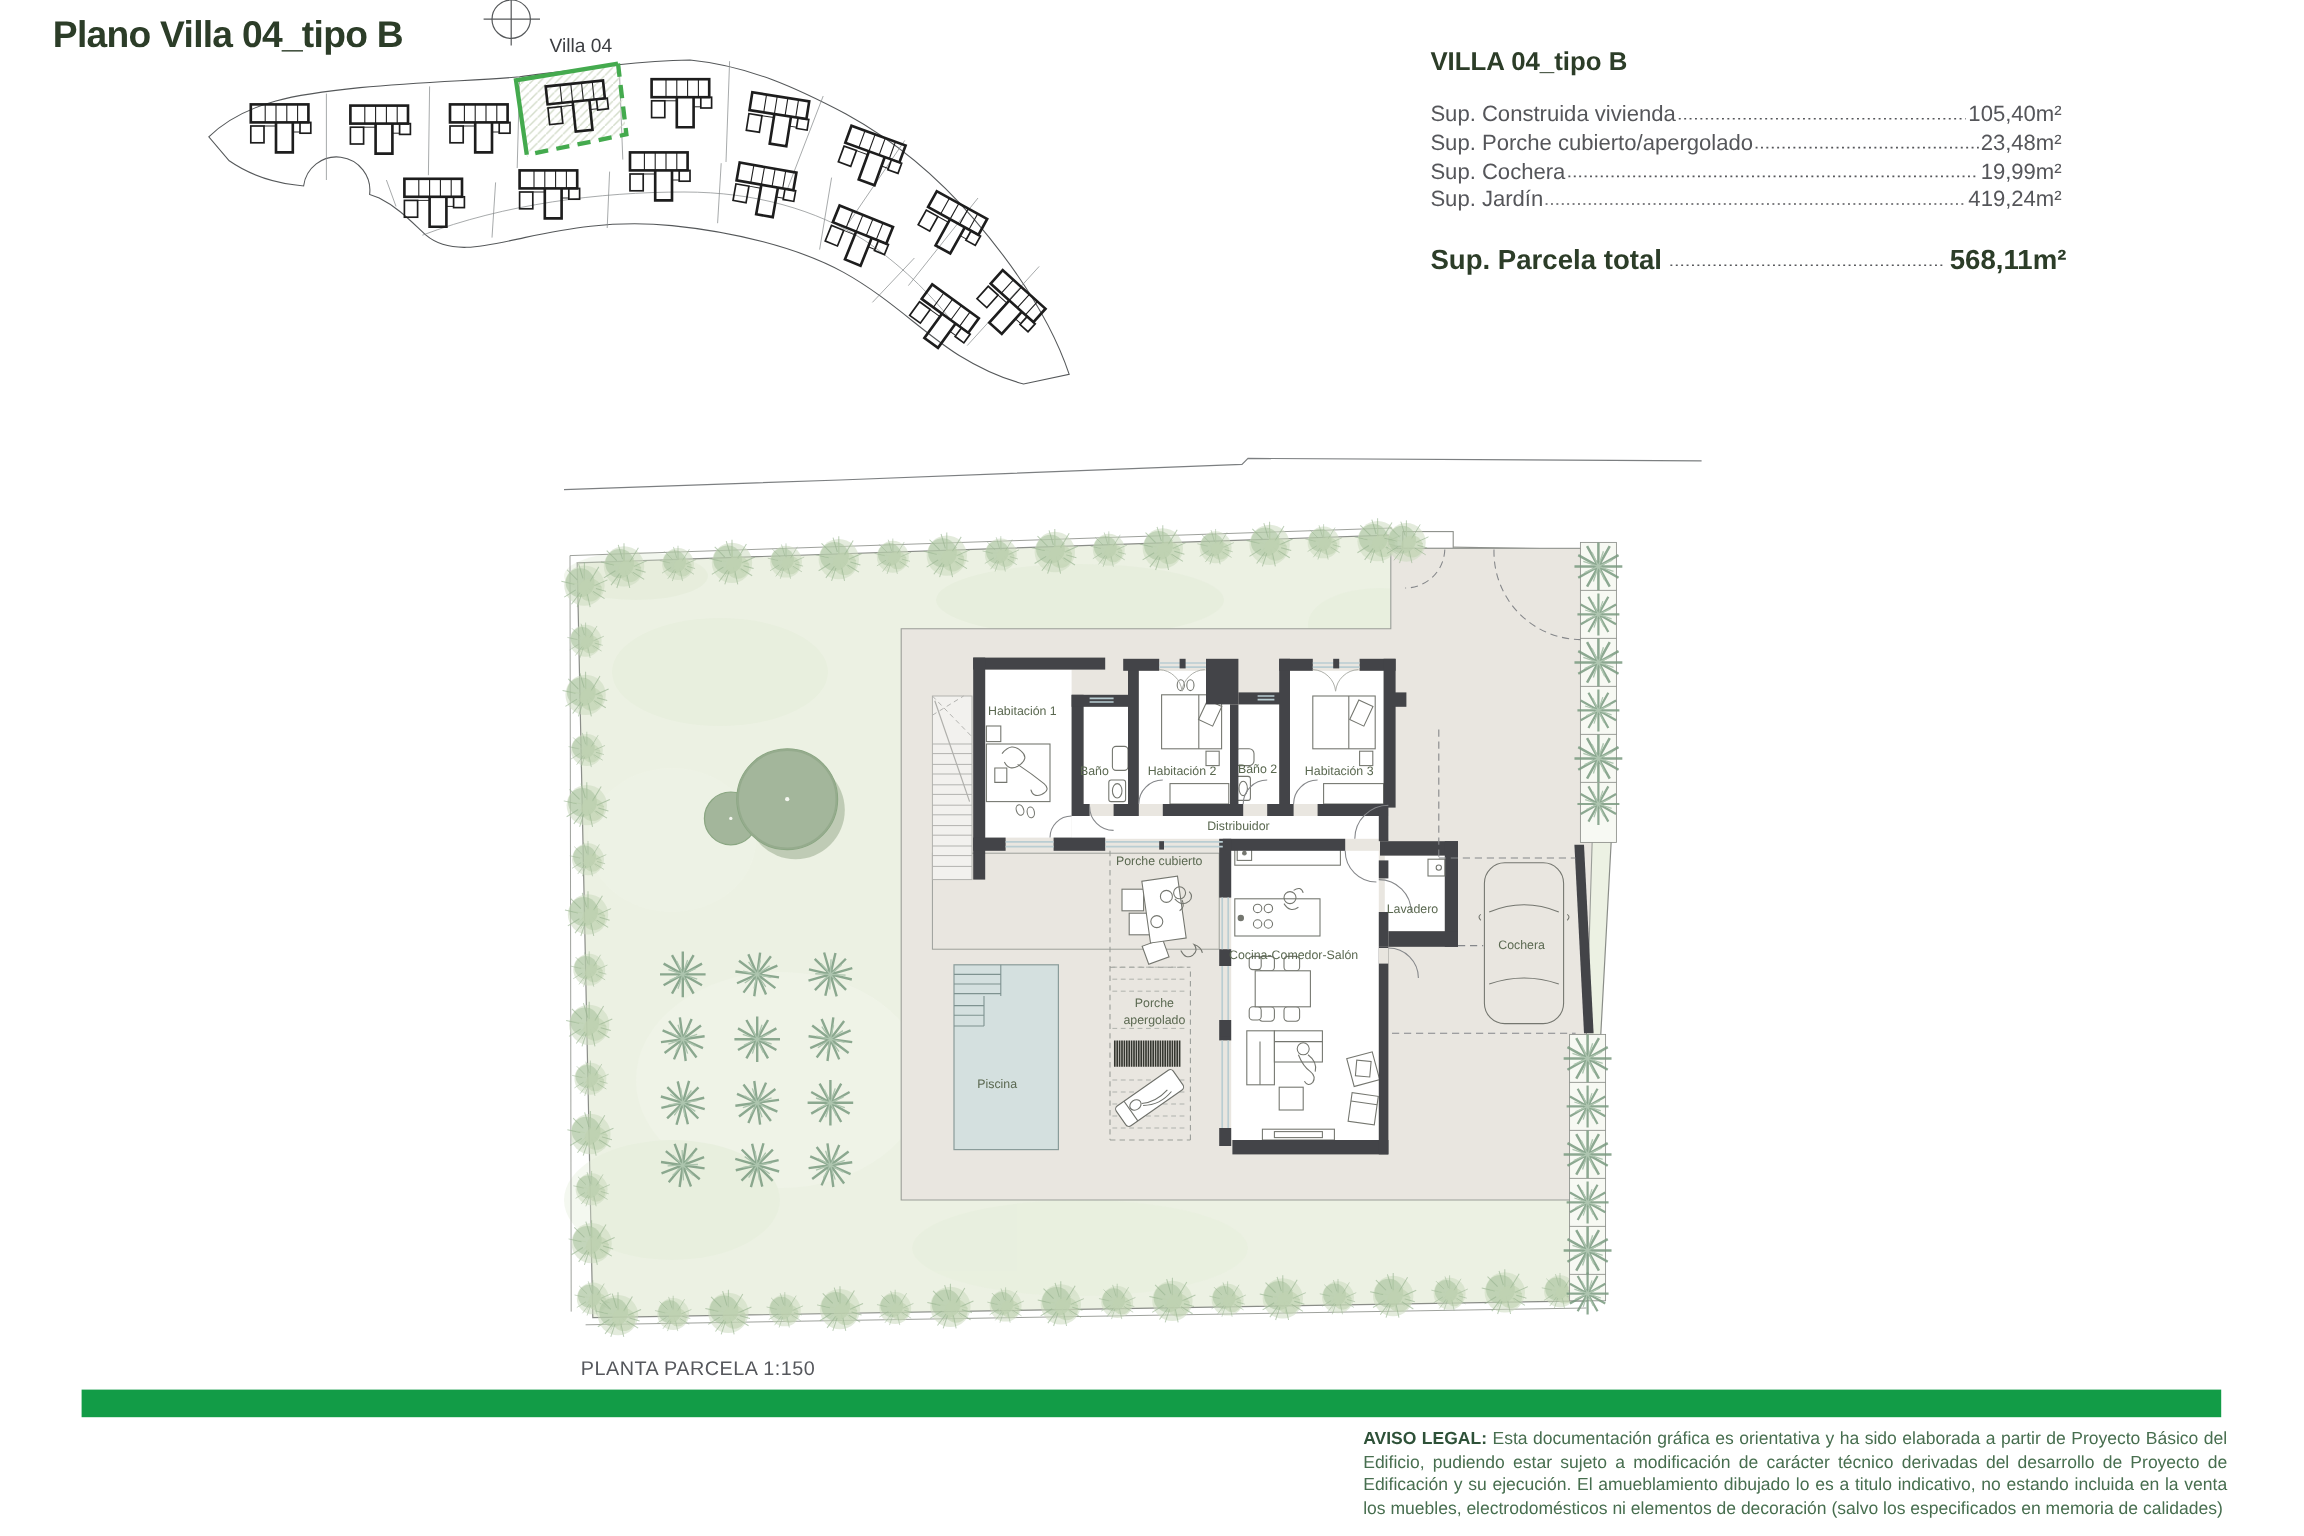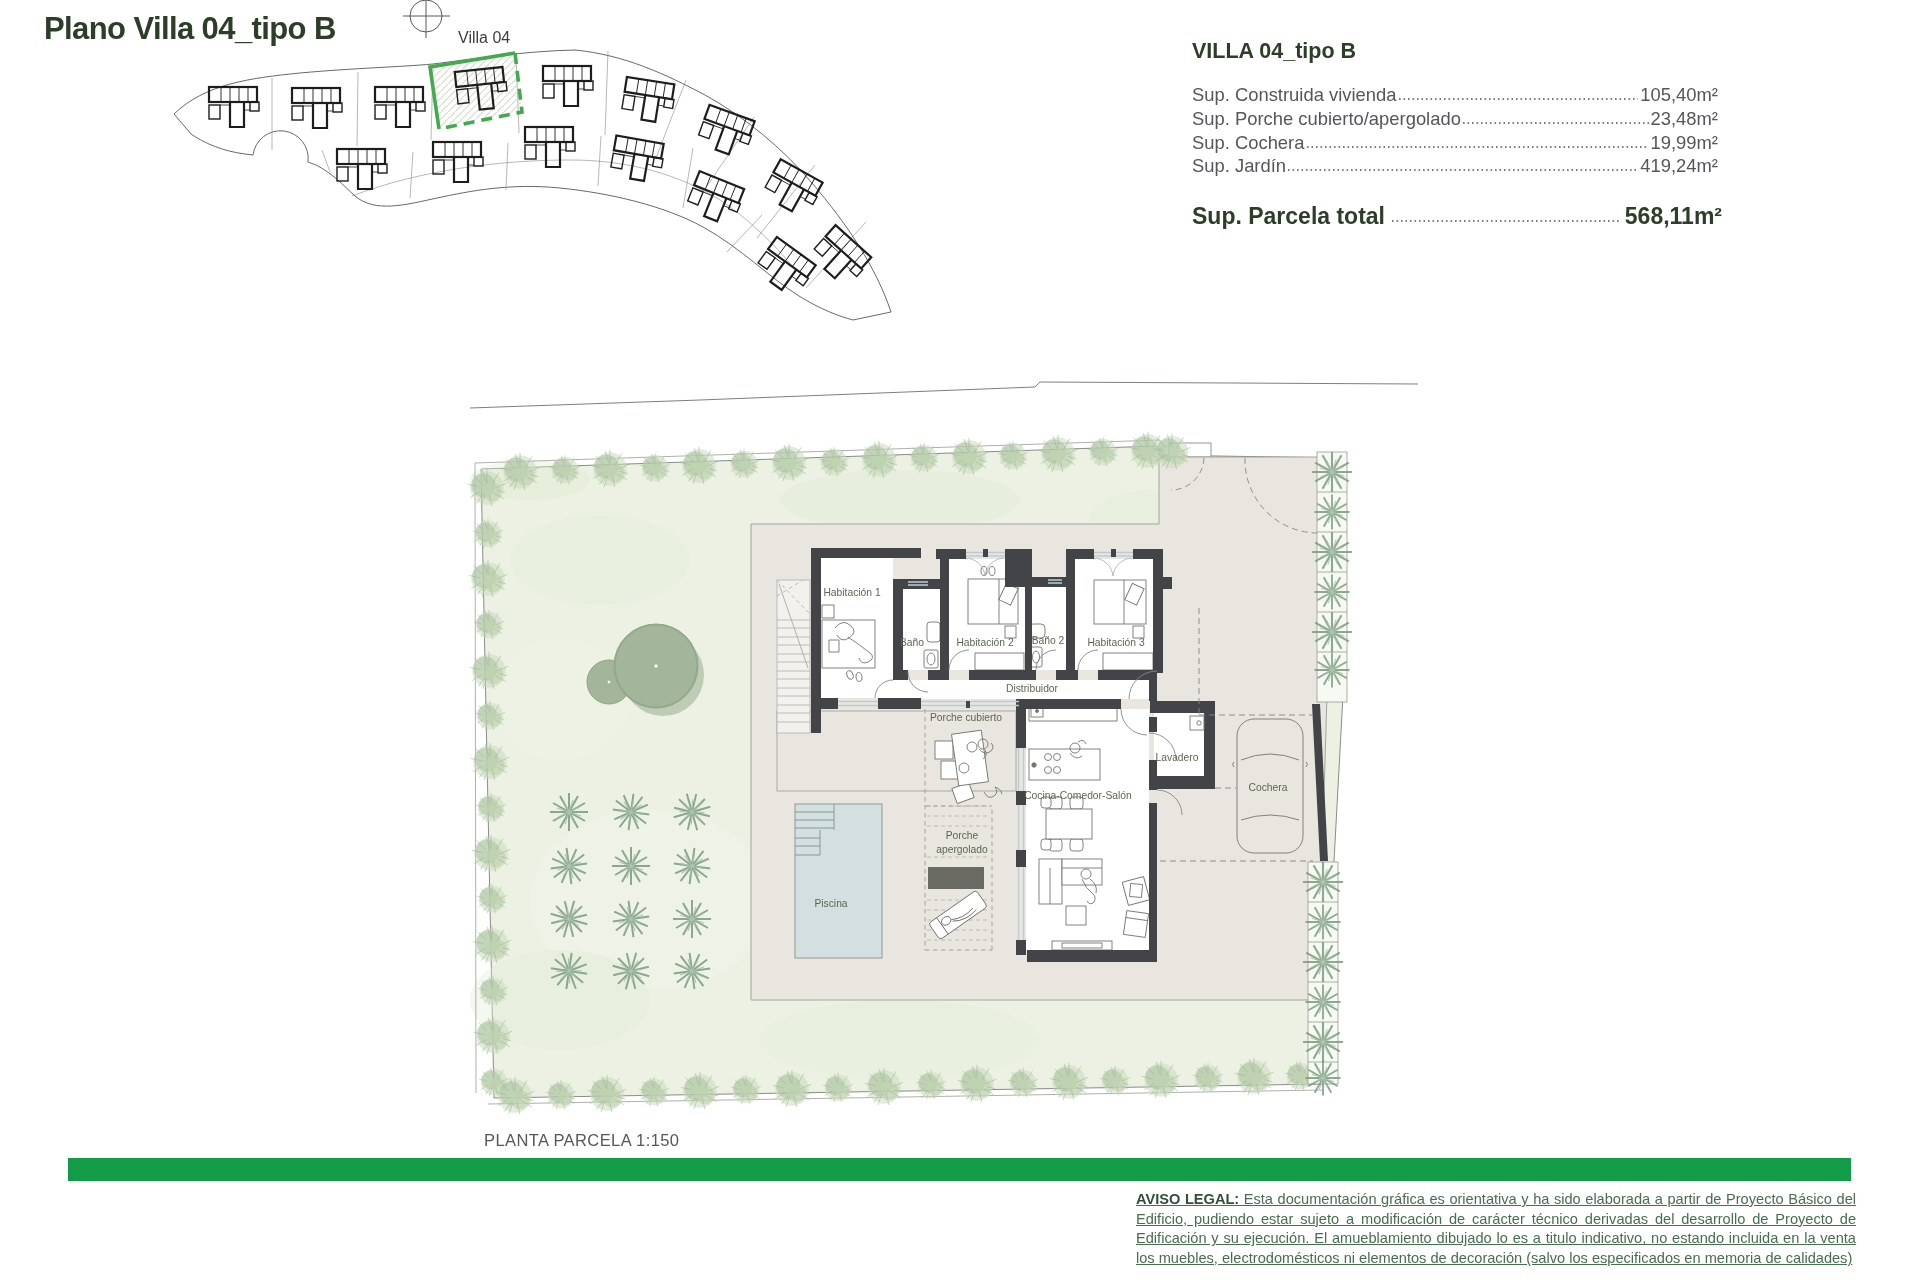--- a/index.html
+++ b/index.html
@@ -1,18 +1,18 @@
 <!DOCTYPE html>
 <html><head>
 <meta charset="utf-8">
 <style>
   html,body{margin:0;padding:0;background:#ffffff;width:1920px;height:1280px;overflow:hidden;}
   body{font-family:"Liberation Sans", sans-serif;position:relative;}
   #legal{position:absolute;left:1136px;top:1190px;width:720px;text-align:justify;
-         color:#476e4f;font-size:14.6px;line-height:19.7px;text-decoration:underline;}
+         color:#476e4f;font-size:14.6px;line-height:19.7px;}
   #legal b{color:#2e5138;}
 </style>
 </head>
 <body>
 <svg width="1920" height="1280" viewBox="0 0 1920 1280" xmlns="http://www.w3.org/2000/svg">
 <defs>
 
   <g id="mh" fill="none" stroke="#1d1d1d">
     <rect x="-28" y="-23" width="48" height="15" stroke-width="2.2"></rect>
     <path d="M-16,-23 V-8 M-7,-23 V-8 M2,-23 V-8 M11,-23 V-8" stroke-width="0.9"></path>

